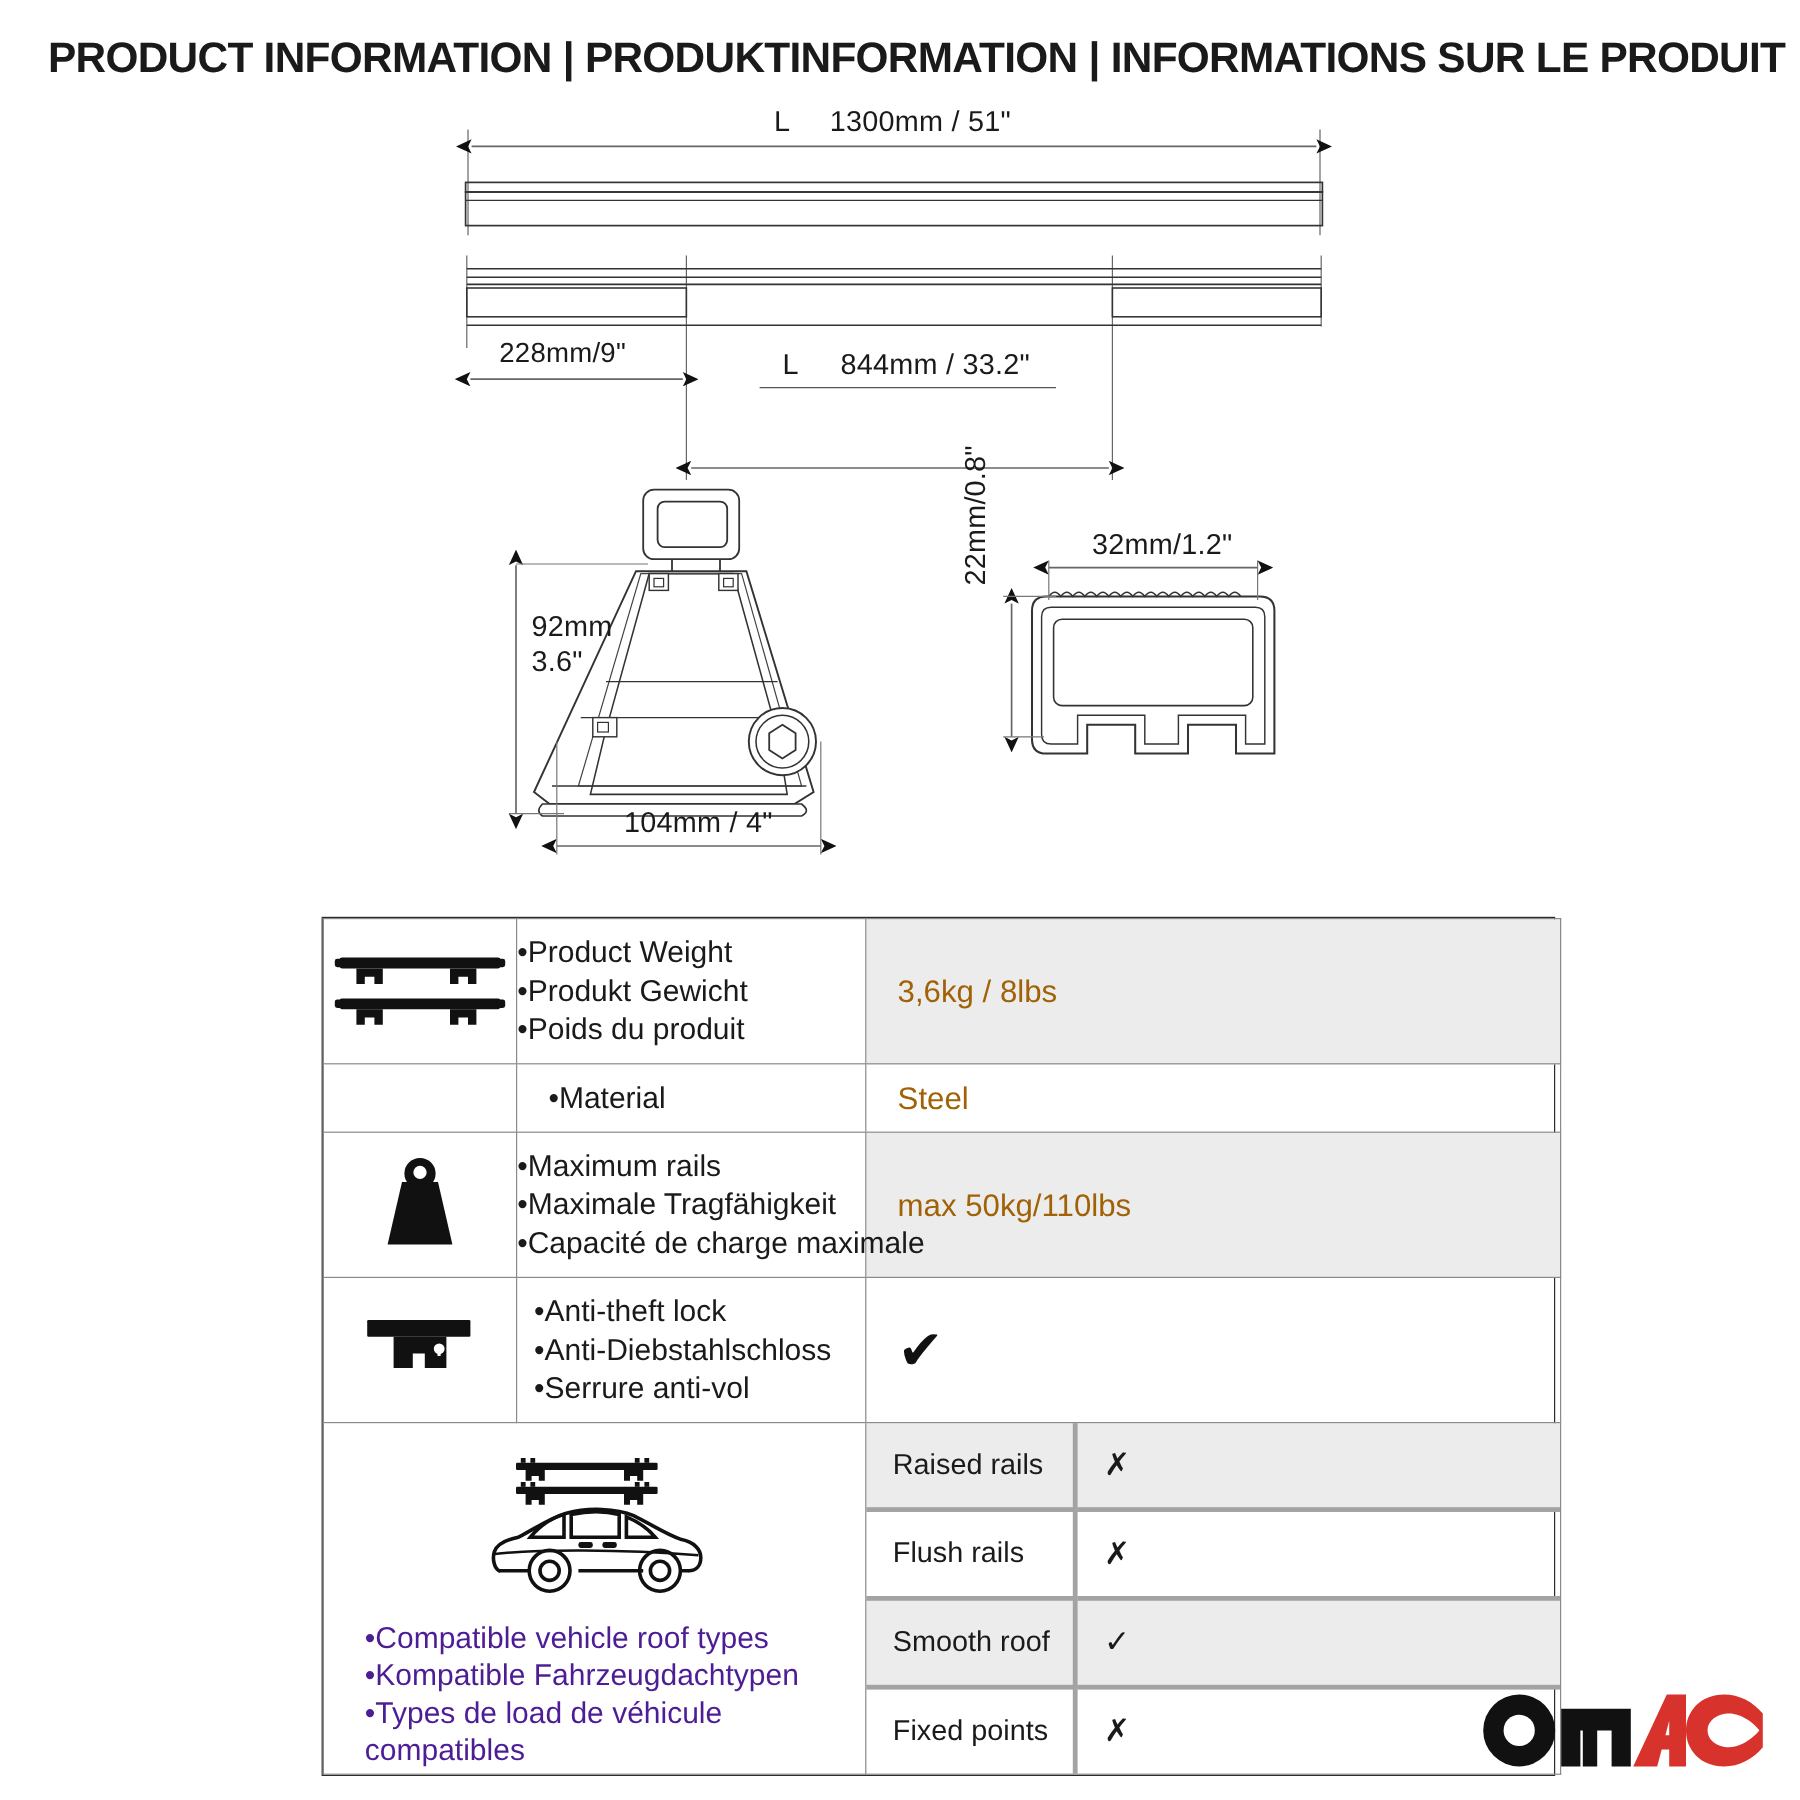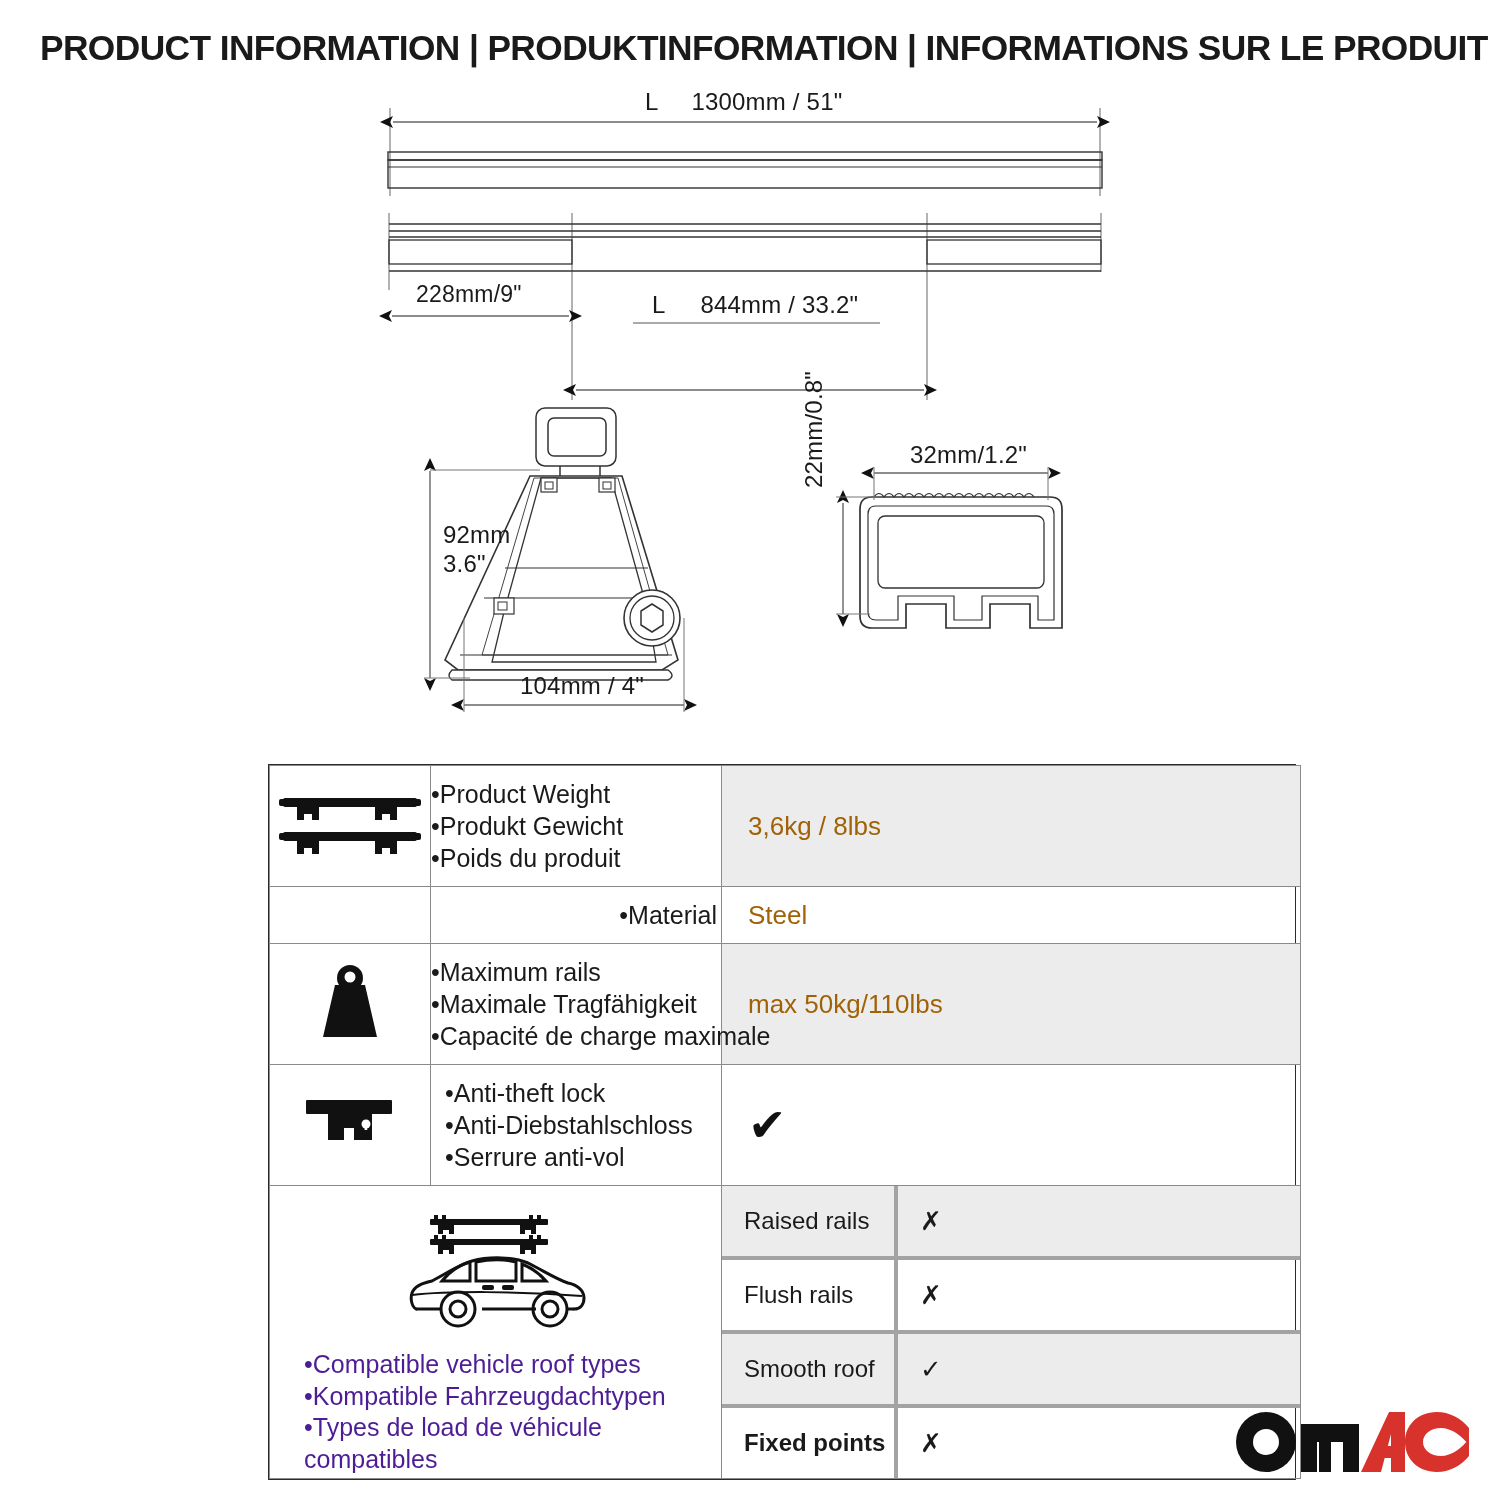--- a/index.html
+++ b/index.html
@@ -121,21 +121,21 @@
   .sub-table td.mark {
     width: 380px;
     font-family: "DejaVu Sans", sans-serif;
     font-size: 26px;
     font-weight: 700;
     padding-left: 22px;
   }
   .sub-table tr td:first-child { border-left: none; }
   .sub-table tr td:last-child  { border-right: none; }
   .sub-table tr:first-child td { border-top: none; }
-  .sub-table tr:last-child  td { border-bottom: none; font-weight: bold; }
+  .sub-table tr:last-child  td { border-bottom: none; }
 
   .compat-left {
     position: relative;
     height: 100%;
     padding: 0;
   }
   .compat-text {
     font-size: 25px;
     line-height: 1.26;
     color: #4c1d95;
@@ -312,21 +312,21 @@
   </div>
 
   <div class="dim-label small" style="left:416px; top:281px;">228mm/9"</div>
 
   <div class="dim-label" style="left:652px; top:291px;">
     <span>L</span>
     <span style="display:inline-block;width:22px"></span>
     <span>844mm / 33.2"</span>
   </div>
 
-  <div class="dim-label" style="left:443px; top:520px; line-height:1.22;">
+  <div class="dim-label" style="left:443px; top:508px; line-height:1.22;">
     <div>92mm</div>
     <div>3.6"</div>
   </div>
 
   <div class="dim-label" style="left:520px; top:672px;">104mm / 4"</div>
 
   <div class="dim-label" style="left:910px; top:441px;">32mm/1.2"</div>
 
   <div class="dim-label" style="left:800px; top:488px; width:30px; transform:rotate(-90deg); transform-origin:left top; white-space:nowrap;">22mm/0.8"</div>
 
@@ -361,21 +361,21 @@
           </div>
         </td>
         <td class="col-value shaded">
           <div class="value-cell">3,6kg / 8lbs</div>
         </td>
       </tr>
 
       <tr>
         <td class="col-icon">&nbsp;</td>
         <td class="col-label">
-          <div class="label-list" style="padding-left:26px;text-align:right;">
+          <div class="label-list" style="padding-left:26px;">
             <div>•Material</div>
           </div>
         </td>
         <td class="col-value">
           <div class="value-cell">Steel</div>
         </td>
       </tr>
 
       <tr>
         <td class="col-icon">

